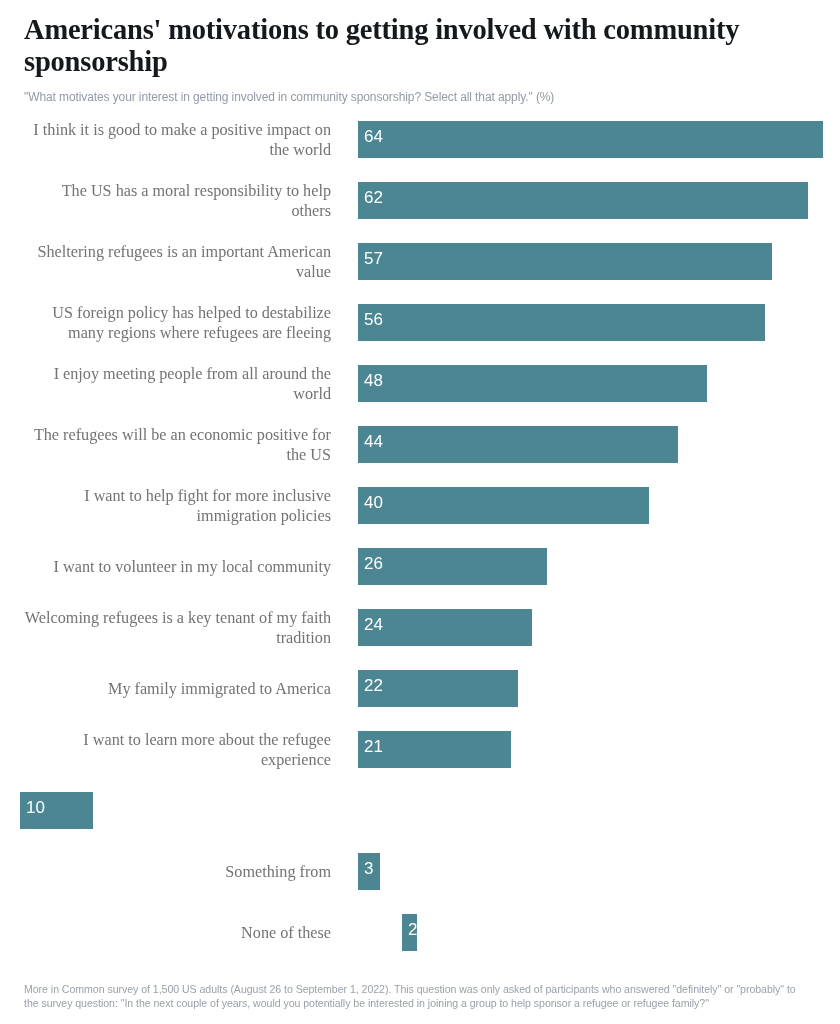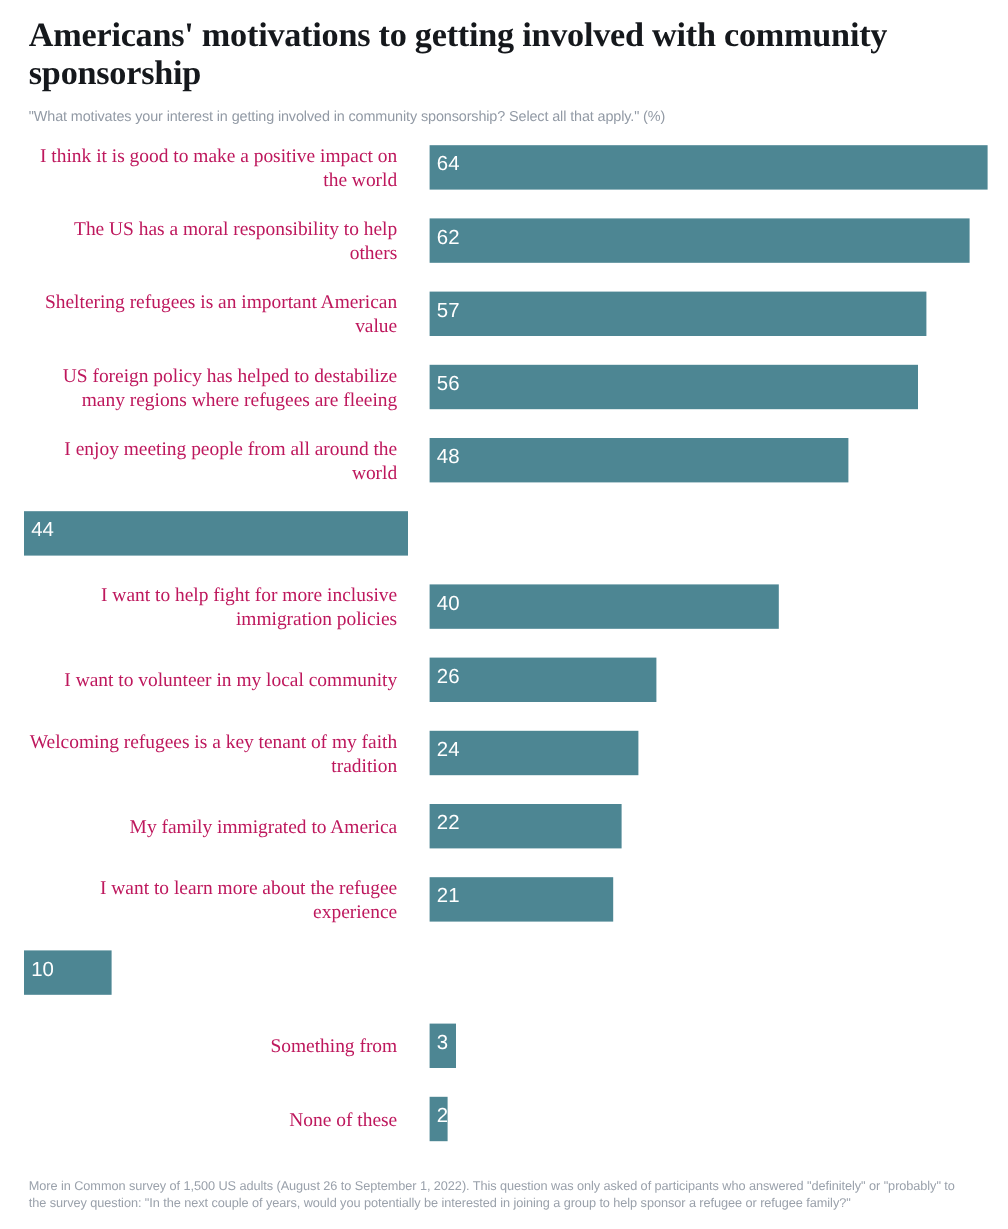--- a/index.html
+++ b/index.html
@@ -49,29 +49,30 @@
   }
   .row {
     position: relative;
     display: flex;
     align-items: center;
     height: 37px;
     margin-bottom: 24px;
   }
   .row:last-child {
     margin-bottom: 0;
+    gap: 44px;
   }
   .cat-label {
     width: 314px;
     margin-left: 24px;
     text-align: right;
     font-family: "Liberation Serif", serif;
     font-size: 16.2px;
     line-height: 20px;
-    color: #be185d;
+    color: #737373;
     padding-right: 7px;
     box-sizing: border-box;
     flex: 0 0 auto;
   }
   .bar-wrap {
     position: relative;
     flex: 1 1 auto;
     height: 37px;
     margin-left: 20px;
   }
@@ -144,20 +145,21 @@
         </div>
       </div>
       <div class="row">
         <div class="cat-label">I enjoy meeting people from all around the world</div>
         <div class="bar-wrap">
           <div class="bar" style="width: 348.75px; background: rgb(77, 134, 147);"></div>
           <div class="bar-value">48</div>
         </div>
       </div>
       <div class="row">
+        <div class="cat-label">The refugees will be an economic positive for the US</div>
         <div class="bar-wrap">
           <div class="bar" style="width: 319.688px; background: rgb(77, 134, 147);"></div>
           <div class="bar-value">44</div>
         </div>
       </div>
       <div class="row">
         <div class="cat-label">I want to help fight for more inclusive immigration policies</div>
         <div class="bar-wrap">
           <div class="bar" style="width: 290.625px; background: rgb(77, 134, 147);"></div>
           <div class="bar-value">40</div>

